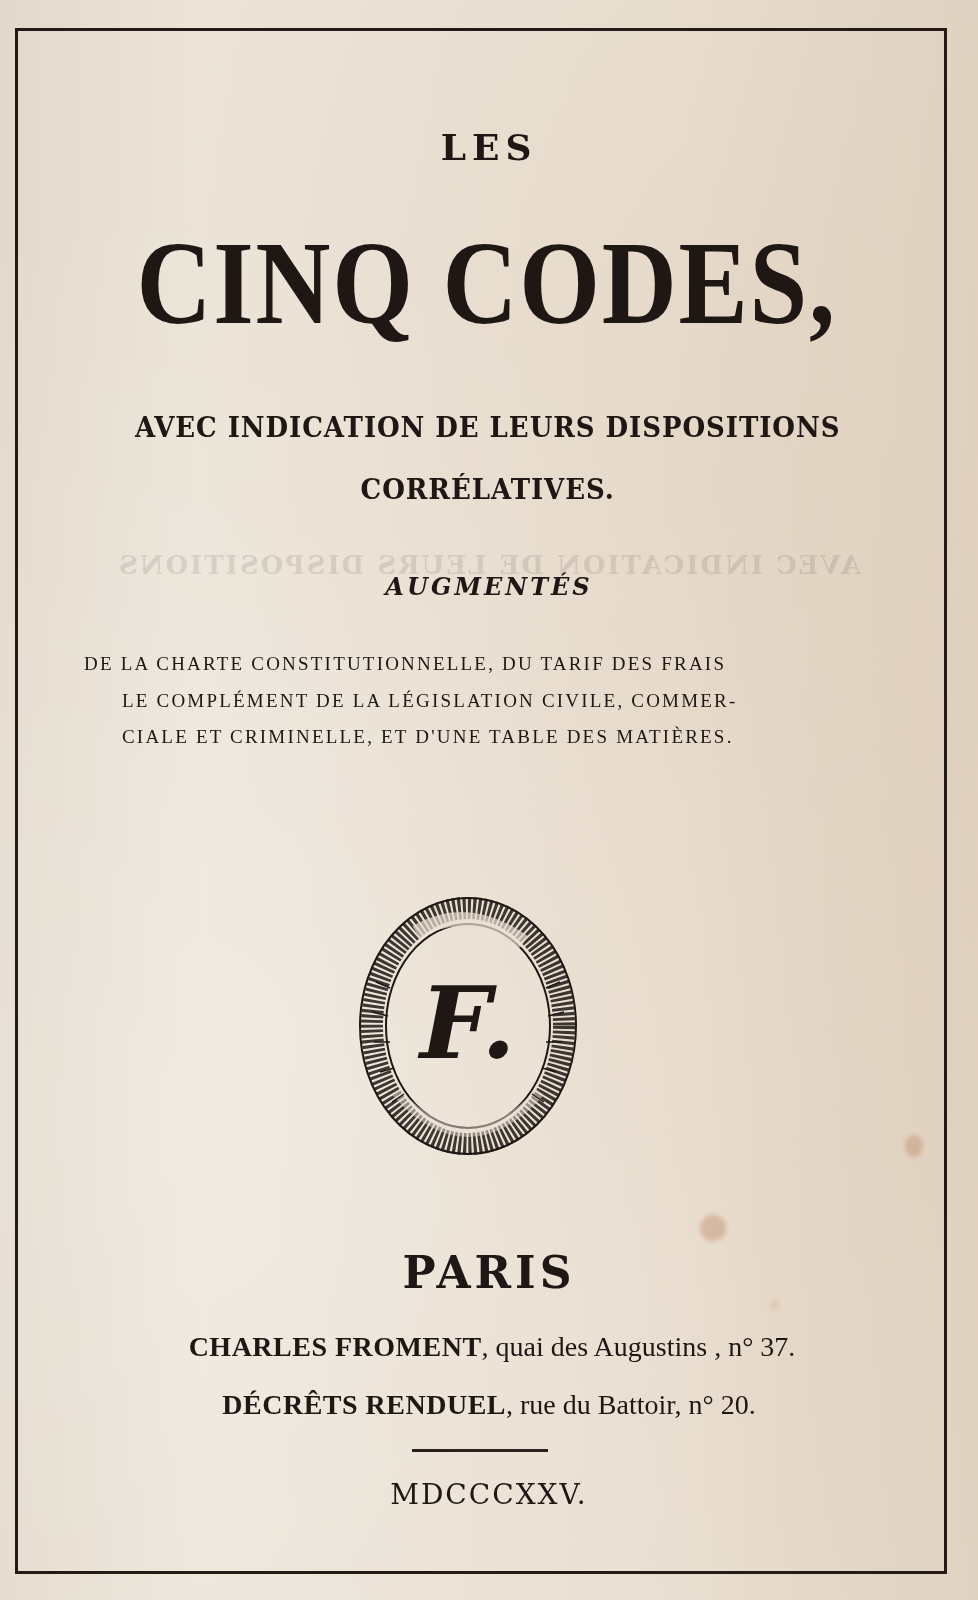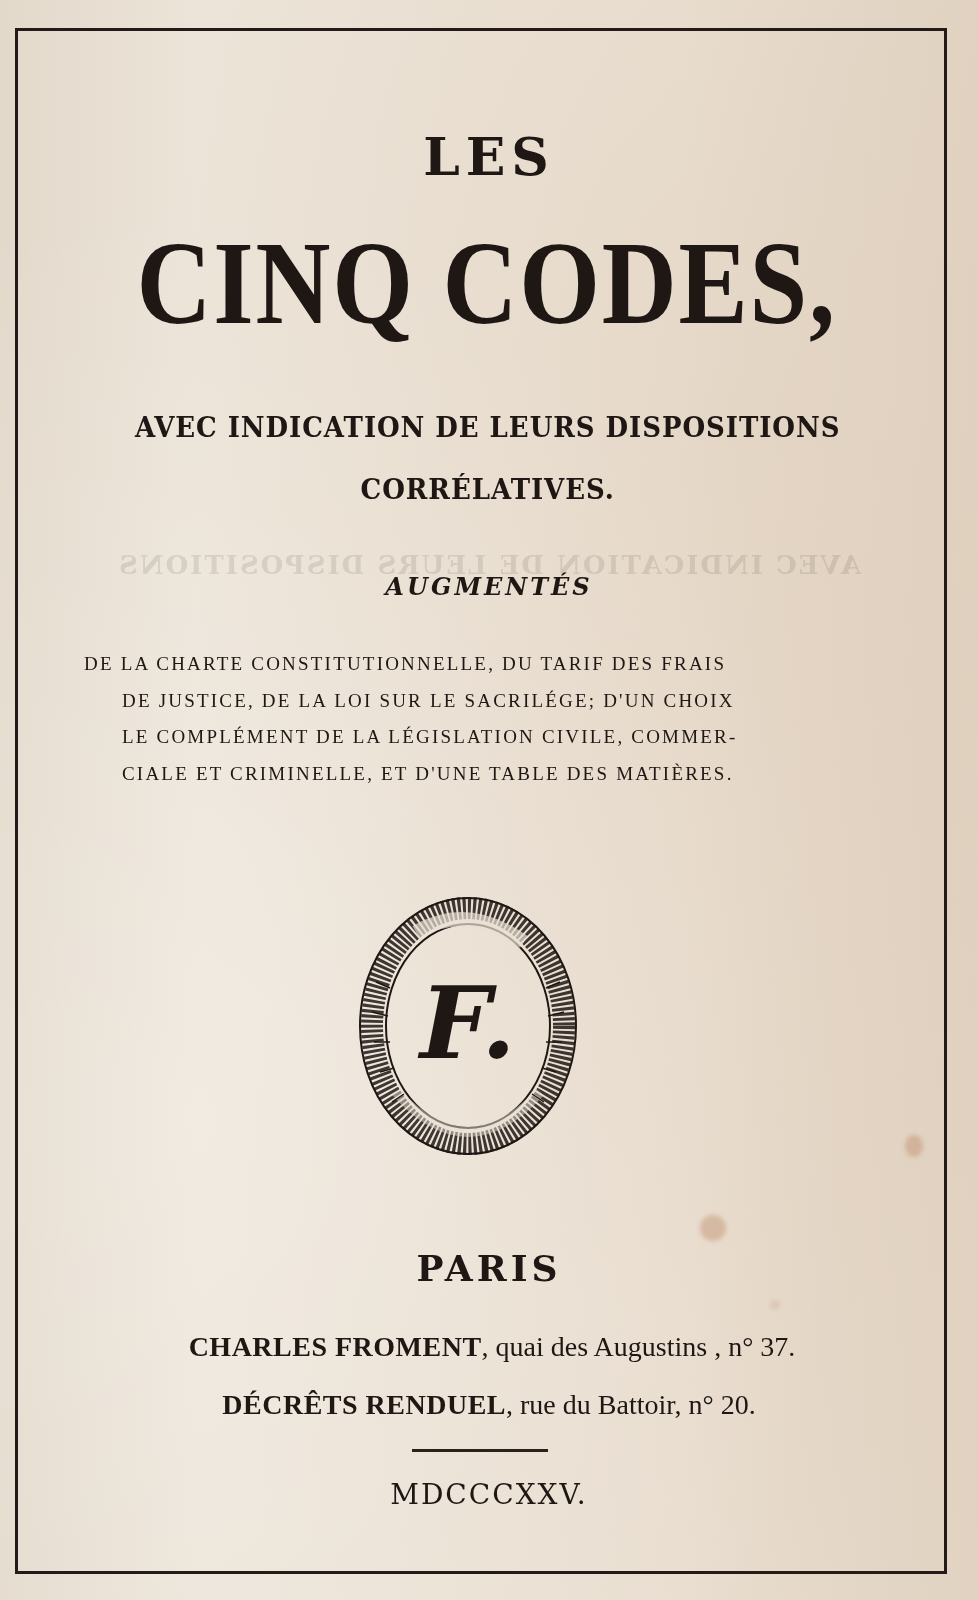--- a/index.html
+++ b/index.html
@@ -17,31 +17,31 @@
       radial-gradient(ellipse at 20% 70%, rgba(255,255,255,0.25), transparent 60%),
       radial-gradient(ellipse at 80% 80%, rgba(215,185,160,0.18), transparent 50%),
       linear-gradient(90deg, #e3d9cb 0%, #ece4d8 20%, #ebe2d5 70%, #e2d5c5 100%);
   }
   .spot { position: absolute; border-radius: 50%; background: rgba(180,120,80,0.35); filter: blur(2px); }
   .frame {
     position: absolute; left: 15px; top: 28px; width: 932px; height: 1546px;
     border: 3px solid #241a17; box-sizing: border-box;
   }
   .line { position: absolute; left: 0; width: 978px; text-align: center; white-space: nowrap; }
-  .les { top: 126px; font-size: 52px; letter-spacing: 6px; font-weight: bold; }
+  .les { top: 126px; font-size: 36px; letter-spacing: 6px; font-weight: bold; }
   .cinq { top: 216px; font-size: 118px; font-weight: bold; letter-spacing: 2px; transform: scaleX(0.88); transform-origin: 470px 0; font-family: "Liberation Serif", serif; }
   .avec { top: 411px; font-size: 28px; font-weight: bold; letter-spacing: 1px; transform: scaleX(0.93); transform-origin: 470px 0; }
   .corr { top: 473px; font-size: 28px; font-weight: bold; letter-spacing: 1px; transform: scaleX(0.93); transform-origin: 470px 0;}
   .ghost { top: 550px; font-size: 26px; color: rgba(60,50,45,0.12); transform: scaleX(-1); letter-spacing: 2px; font-weight: bold; }
   .aug { top: 572px; font-size: 24px; font-style: italic; font-weight: bold; letter-spacing: 3px; }
   .block { position: absolute; left: 84px; top: 646px; width: 780px; font-size: 19px; font-weight: normal; letter-spacing: 2.2px; line-height: 36.5px; font-family: "Liberation Serif", serif; }
   .block div { white-space: nowrap; }
   .block .indent { padding-left: 38px; }
   .mark { position: absolute; left: 356px; top: 892px; width: 224px; height: 268px; }
-  .paris { top: 1247px; font-size: 36px; font-weight: bold; letter-spacing: 4px; }
+  .paris { top: 1247px; font-size: 44px; font-weight: bold; letter-spacing: 4px; }
   .pub { position: absolute; left: 0; width: 978px; text-align: center; white-space: nowrap; font-size: 28px; font-family: "Liberation Serif", serif; }
   .pub1 { top: 1331px; padding-left: 3px; }
   .pub2 { top: 1389px; padding-right: 30px; }
   .pub .nm { font-weight: bold; letter-spacing: 0.5px; }
   .rule { position: absolute; left: 412px; top: 1449px; width: 136px; height: 3px; background: #2a201c; }
   .year { top: 1478px; font-size: 28px; letter-spacing: 2px; }
 </style>
 </head>
 <body>
 
@@ -54,21 +54,20 @@
 
 <div class="line les">LES</div>
 <div class="line cinq">CINQ CODES,</div>
 <div class="line avec">AVEC INDICATION DE LEURS DISPOSITIONS</div>
 <div class="line corr">CORRÉLATIVES.</div>
 <div class="line ghost">AVEC INDICATION DE LEURS DISPOSITIONS</div>
 <div class="line aug">AUGMENTÉS</div>
 
 <div class="block">
   <div>DE LA CHARTE CONSTITUTIONNELLE, DU TARIF DES FRAIS</div>
-  <div class="indent">DE JUSTICE, DE LA LOI SUR LE SACRILÉGE; D'UN CHOIX</div>
   <div class="indent">LE COMPLÉMENT DE LA LÉGISLATION CIVILE, COMMER-</div>
   <div class="indent">CIALE ET CRIMINELLE, ET D'UNE TABLE DES MATIÈRES.</div>
 </div>
 
 <div class="mark">
   <svg width="224" height="268" viewBox="0 0 224 268">
     <g fill="none" stroke="#1e1714">
       <ellipse cx="112" cy="134" rx="96" ry="118" stroke-width="22" stroke-dasharray="3 2" opacity="0.85"></ellipse>
       <ellipse cx="112" cy="134" rx="108" ry="128" stroke-width="2"></ellipse>
       <ellipse cx="112" cy="134" rx="82" ry="102" stroke-width="2"></ellipse>

